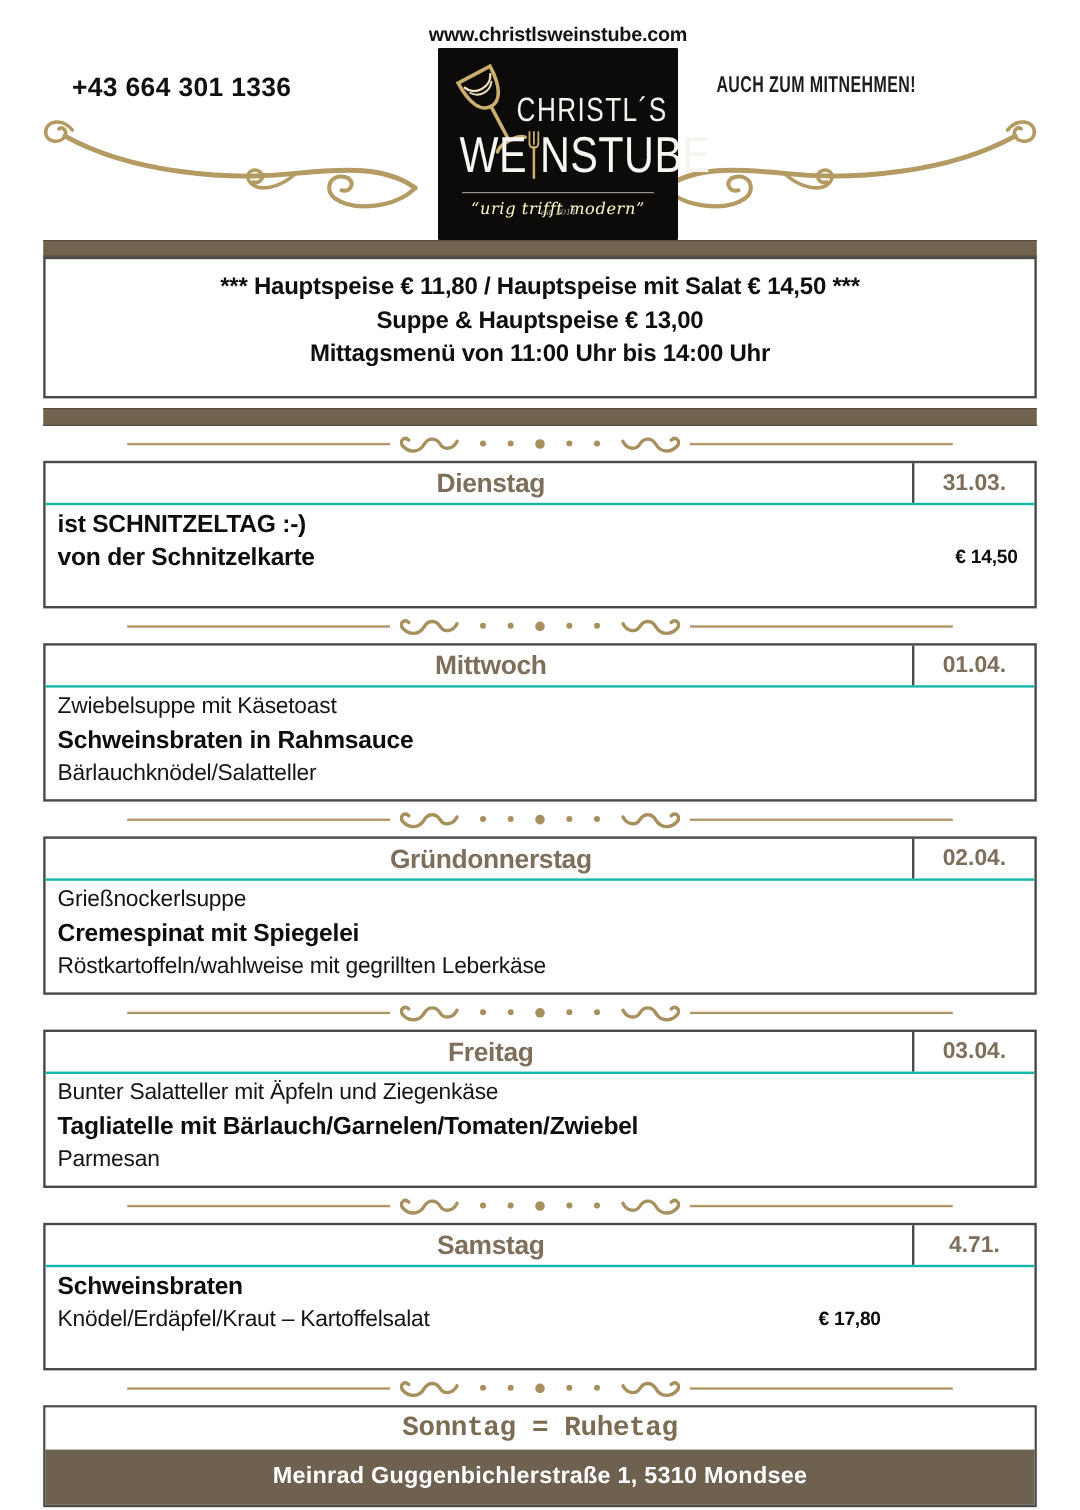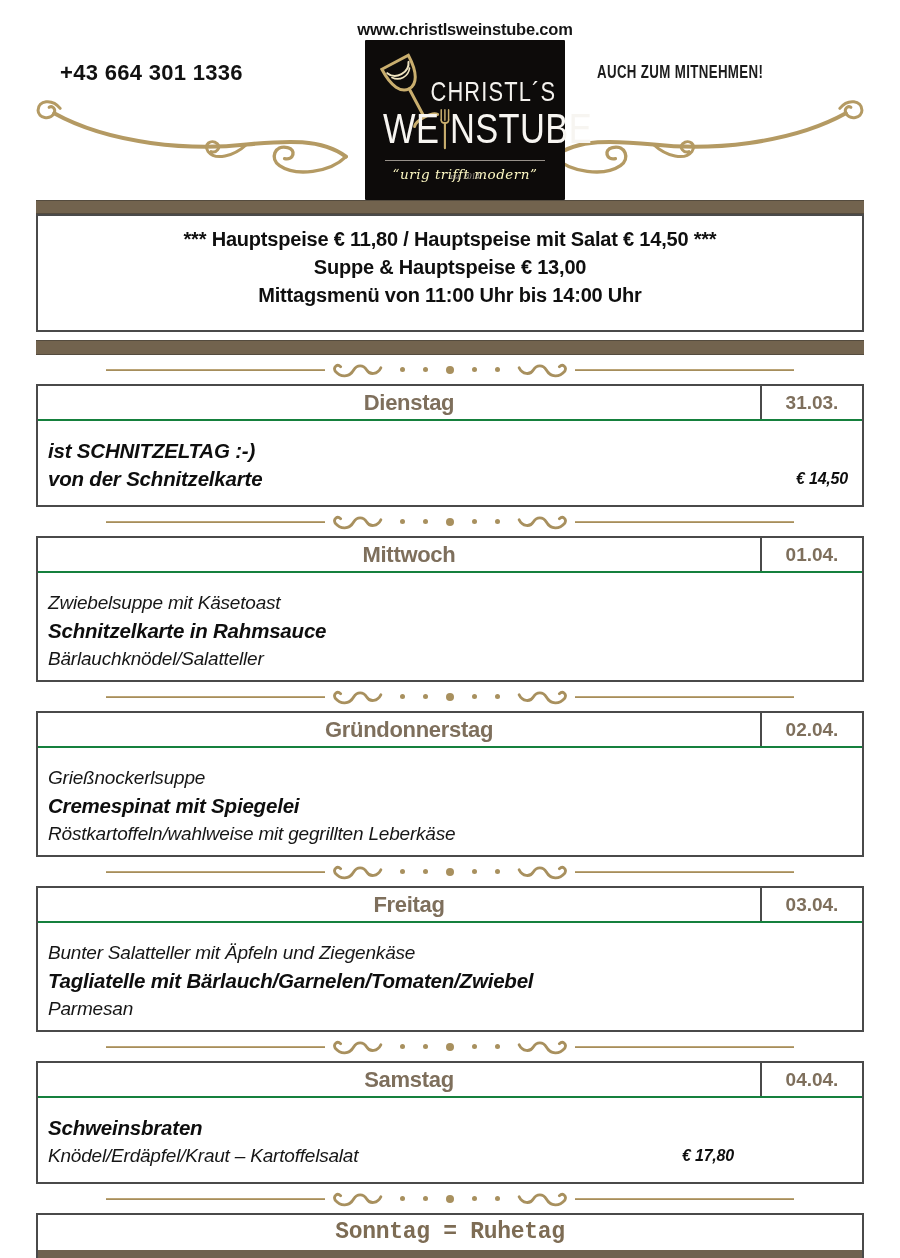--- a/index.html
+++ b/index.html
@@ -62,30 +62,30 @@
   
   .divider{display:flex;align-items:center;justify-content:center;height:29px;margin:0 70px;}
   .dline{flex:1;height:2px;background:linear-gradient(to bottom,#c6b083,#9b824f);}
   .swirl{width:50px;height:18px;margin:0 8px;flex:none;}
   .swirl path{fill:none;stroke:#a8905e;stroke-width:2.6;stroke-linecap:round;}
   .swirl.flip{transform:scaleX(-1);}
   .dot{flex:none;border-radius:50%;background:#a8905e;width:5px;height:5px;margin:0 9px;}
   .dot.l{width:8px;height:8px;}
   
   .day{border:2px solid #4a4a4a;background:#fff;}
-  .day-head{display:flex;border-bottom:2px solid #15803d;height:33px;padding-left:20px;}
+  .day-head{display:flex;border-bottom:2px solid #14b8a6;height:33px;padding-left:20px;}
   .day-name{
     flex:1;align-self:center;text-align:center;font-size:22px;font-weight:700;
     color:#7e6f5c;letter-spacing:-0.3px;
   }
   .day-date{
     width:100px;border-left:2px solid #4a4a4a;display:flex;align-items:center;
     justify-content:center;font-size:19px;font-weight:700;color:#7e6f5c;flex:none;
   }
-  .day-body{padding:16px 10px 7px;min-height:84px;box-sizing:border-box;font-style:italic;}
+  .day-body{padding:2px 10px 7px;min-height:84px;box-sizing:border-box;}
   .line{display:flex;font-size:19px;line-height:28px;color:#161616;letter-spacing:-0.2px;}
   .line.bold{font-weight:700;font-size:20.5px;color:#0e0e0e;}
   .price{font-weight:700;font-size:16px;color:#0e0e0e;}
   .price.right{margin-left:auto;padding-right:4px;}
   .price.mid{margin-left:auto;margin-right:118px;}
   
   .closing{border:2px solid #4a4a4a;}
   .closing .sunday-row{
     text-align:center;padding:4px 0 5px;font-size:23px;font-weight:700;
     color:#7d6c54;letter-spacing:-0.3px;background:#fff;font-family:Liberation Mono, monospace;
@@ -203,21 +203,21 @@
       <span class="dline"></span>
     </div>
 
     <section class="day">
       <div class="day-head">
         <div class="day-name">Mittwoch</div>
         <div class="day-date">01.04.</div>
       </div>
       <div class="day-body">
         <div class="line">Zwiebelsuppe mit Käsetoast</div>
-        <div class="line bold">Schnitzelkarte in Rahmsauce</div>
+        <div class="line bold">Schweinsbraten in Rahmsauce</div>
         <div class="line">Bärlauchknödel/Salatteller</div>
       </div>
     </section>
 
     <div class="divider">
       <span class="dline"></span>
       <svg class="swirl" viewBox="0 0 46 16">
           <path d="M2,9 C0,5 4,2 7,5 M2,9 C7,15 15,15 19,8 C22,3 28,3 31,8 C34,13 41,12 44,6"></path>
         </svg>
       <span class="dot"></span>
@@ -283,21 +283,21 @@
         <span class="dot"></span>
       <svg class="swirl flip" viewBox="0 0 46 16">
           <path d="M2,9 C0,5 4,2 7,5 M2,9 C7,15 15,15 19,8 C22,3 28,3 31,8 C34,13 41,12 44,6"></path>
         </svg>
       <span class="dline"></span>
     </div>
 
     <section class="day">
       <div class="day-head">
         <div class="day-name">Samstag</div>
-        <div class="day-date">04.04.</div>
+        <div class="day-date">4.71.</div>
       </div>
       <div class="day-body">
         <div class="line bold">Schweinsbraten</div>
         <div class="line">
             <span>Knödel/Erdäpfel/Kraut – Kartoffelsalat</span>
             <span class="price mid">€ 17,80</span>
           </div>
       </div>
     </section>
 

